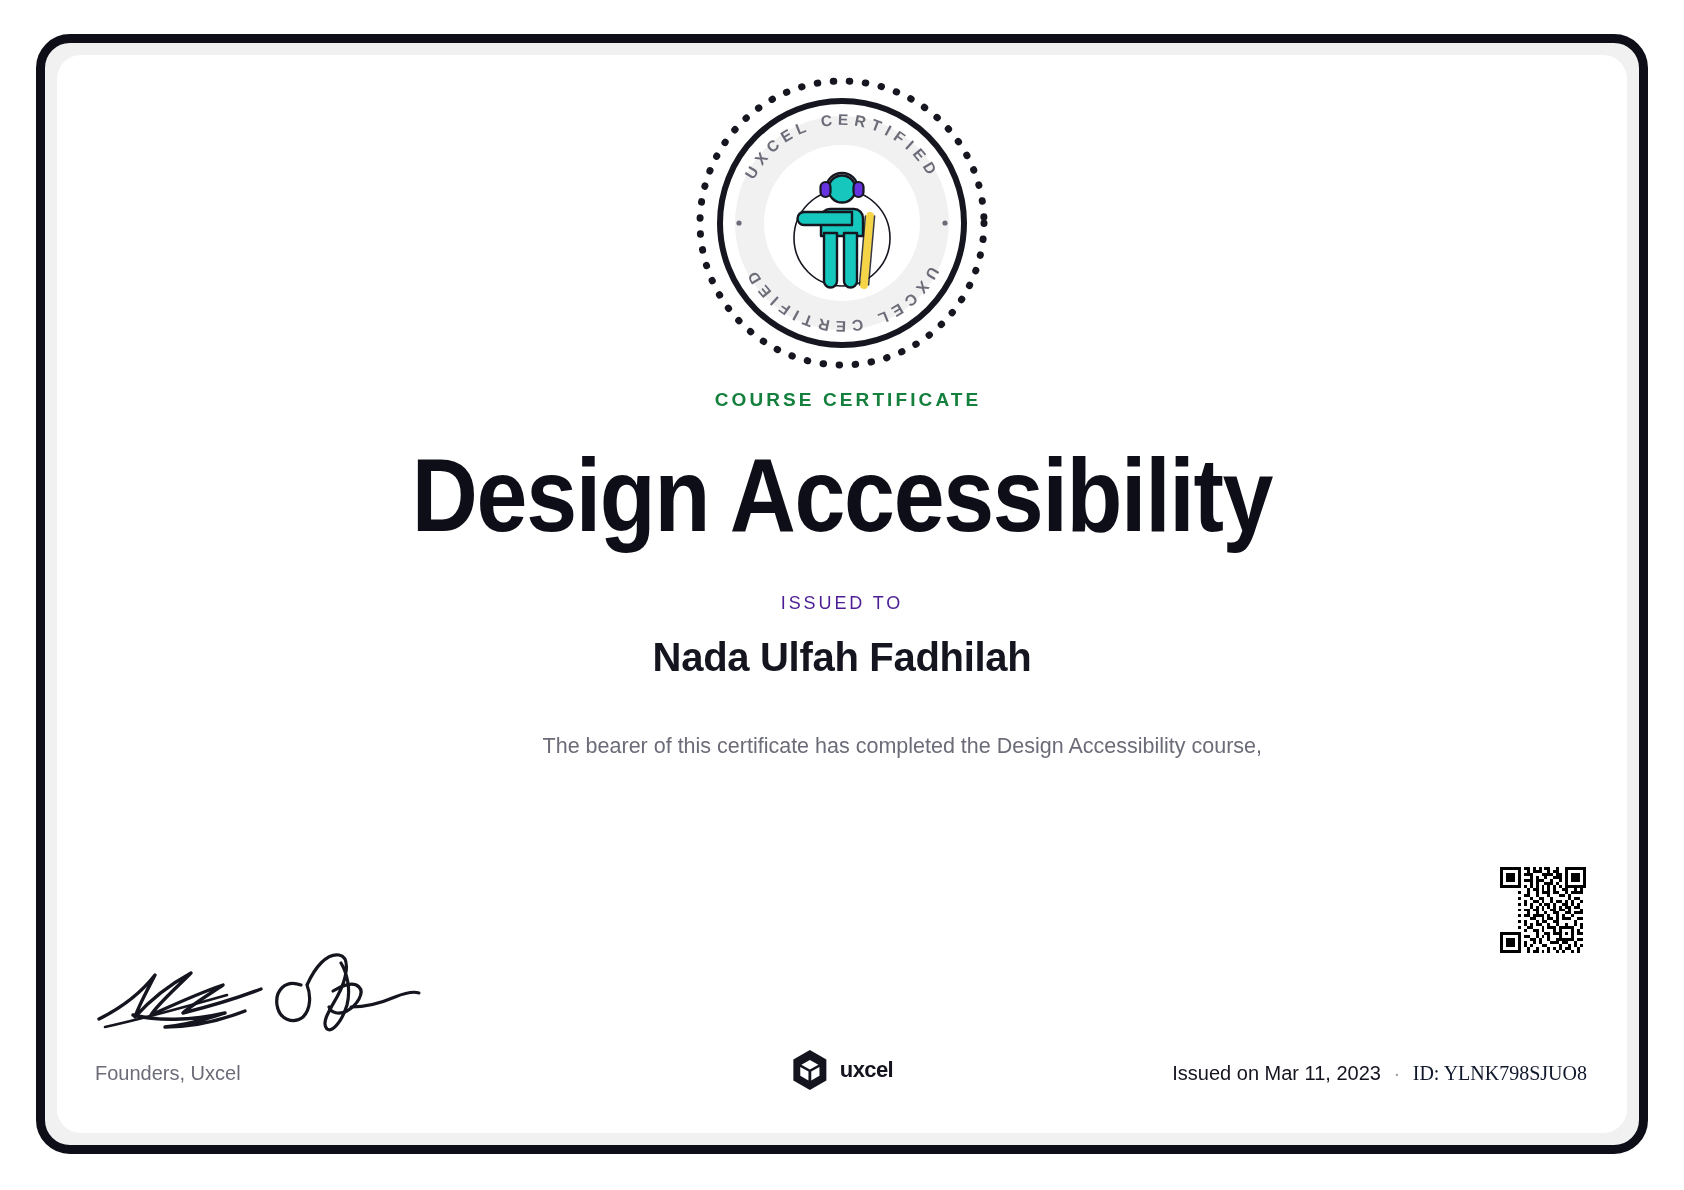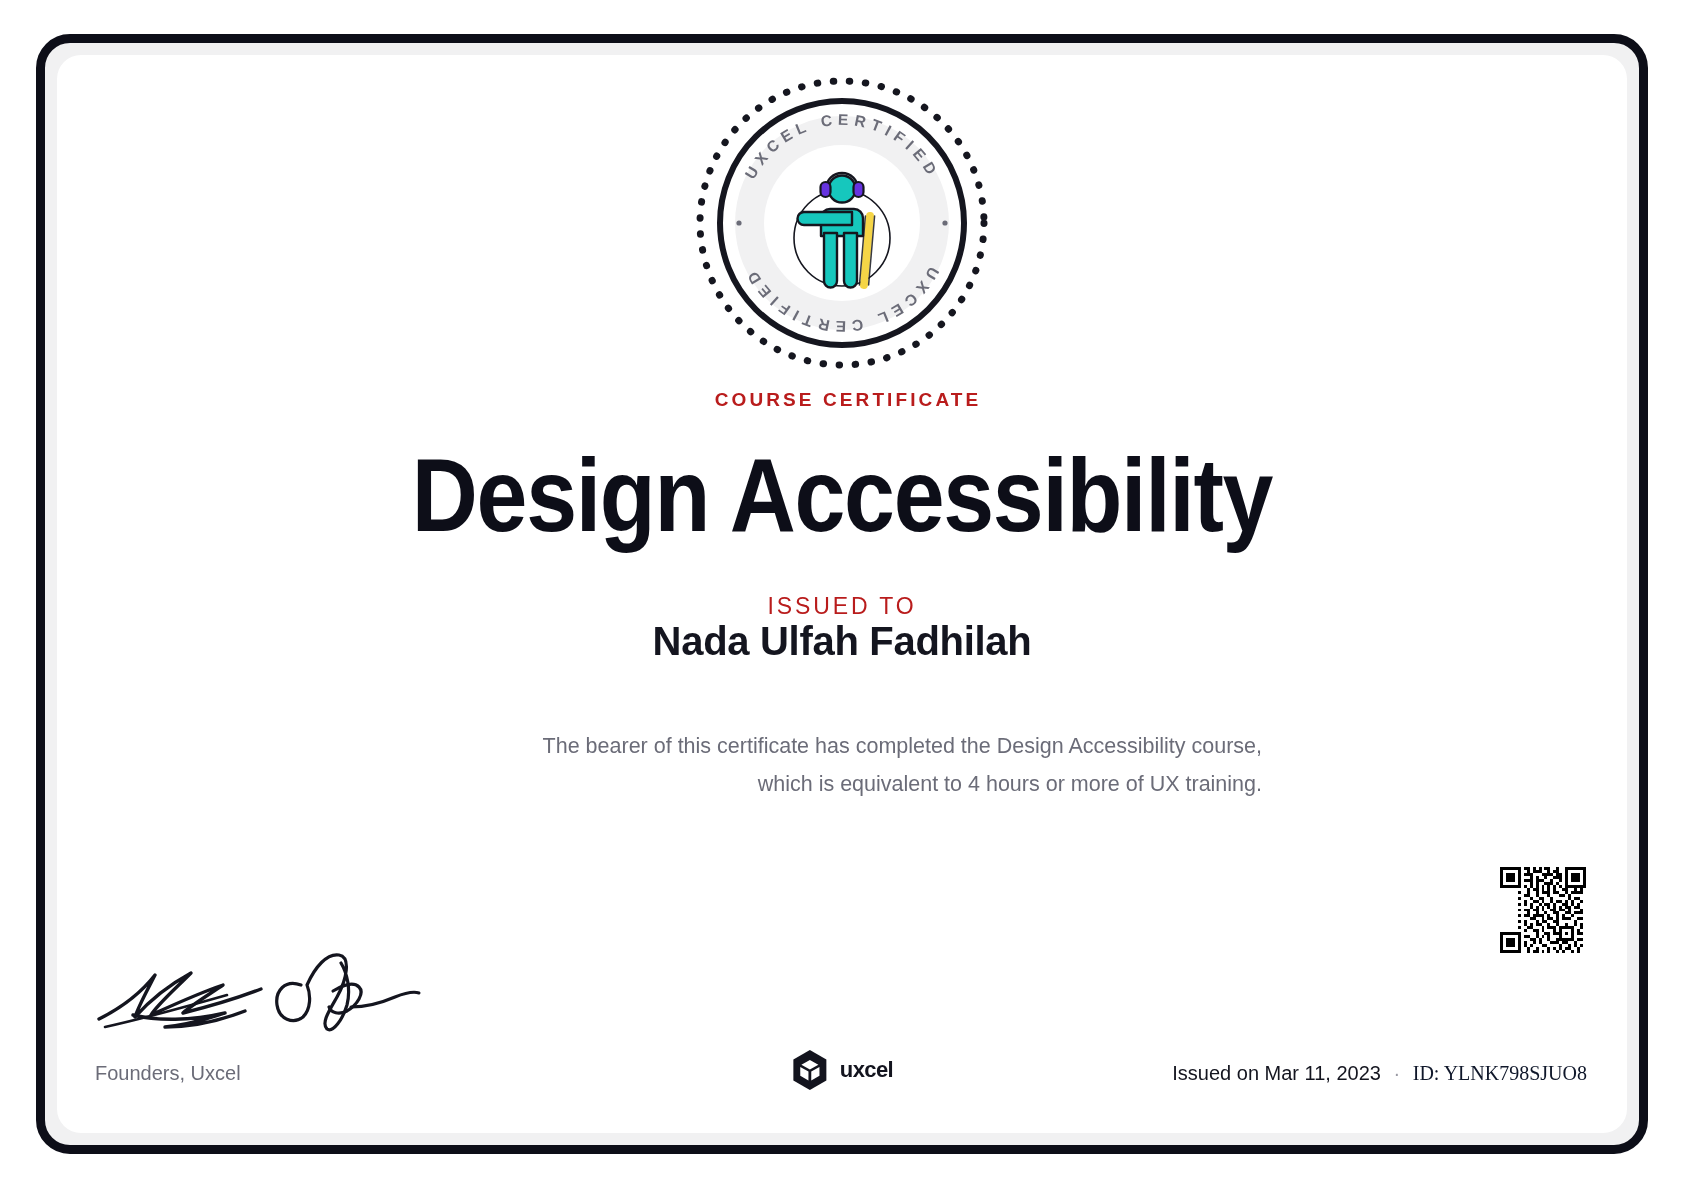--- a/index.html
+++ b/index.html
@@ -52,21 +52,21 @@
 
   
   .eyebrow {
     position: absolute;
     left: 12px; right: 0;
     top: 334px;
     text-align: center;
     font-size: 19px;
     font-weight: 700;
     letter-spacing: 3.1px;
-    color: #b91c1c;
+    color: #15803d;
   }
 
   .cert-title {
     position: absolute;
     left: 0; right: 0;
     top: 385px;
     text-align: center;
     font-family: "Liberation Sans Narrow", "Liberation Sans", "DejaVu Sans Condensed", sans-serif;
     font-stretch: condensed;
     font-size: 104px;
@@ -75,30 +75,30 @@
     letter-spacing: -1.5px;
     color: #0d0e18;
     transform: scaleX(0.88);
   }
 
   .issued-to {
     position: absolute;
     left: 0; right: 0;
     top: 538px;
     text-align: center;
-    font-size: 23px;
+    font-size: 18px;
     font-weight: 400;
     letter-spacing: 2.9px;
-    color: #b91c1c;
+    color: #4c1d95;
   }
 
   .recipient {
     position: absolute;
     left: 0; right: 0;
-    top: 564px;
+    top: 580px;
     text-align: center;
     font-size: 40px;
     font-weight: 700;
     letter-spacing: -0.3px;
     color: #14151f;
   }
 
   .blurb {
     position: absolute;
     left: 50%;
@@ -228,21 +228,20 @@
       <div class="eyebrow">COURSE CERTIFICATE</div>
 
       <div class="cert-title">Design Accessibility</div>
 
       <div class="issued-to">ISSUED TO</div>
 
       <div class="recipient">Nada Ulfah Fadhilah</div>
 
       <div class="blurb">
         <div>The bearer of this certificate has completed the Design Accessibility course,</div>
-        <div>which is equivalent to 4 hours or more of UX training.</div>
       </div>
 
       <div class="signatures">
         <svg viewBox="0 0 330 92" xmlns="http://www.w3.org/2000/svg" fill="none" stroke="#14151f" stroke-linecap="round" stroke-linejoin="round">
           <g>
             <path d="M4 70 C 28 58, 46 44, 60 26 C 52 42, 44 56, 40 68 C 56 50, 74 36, 96 24
                      C 78 42, 62 56, 56 66 C 78 56, 104 44, 128 36 C 110 48, 94 58, 88 64
                      C 112 58, 140 50, 166 40" stroke-width="3.4"></path>
             <path d="M 38 66 C 62 72, 96 72, 130 64 C 112 70, 92 76, 70 78
                      C 96 78, 124 72, 150 62" stroke-width="3.4"></path>

